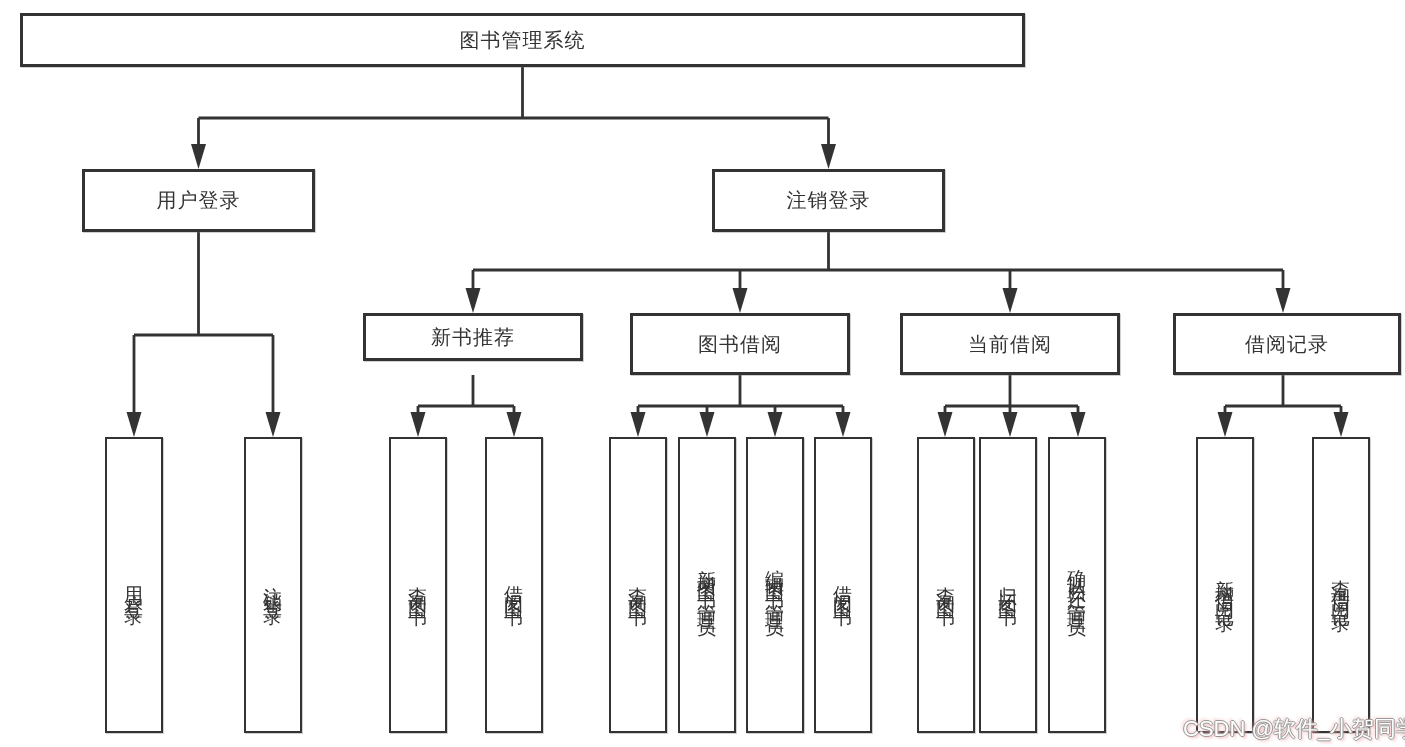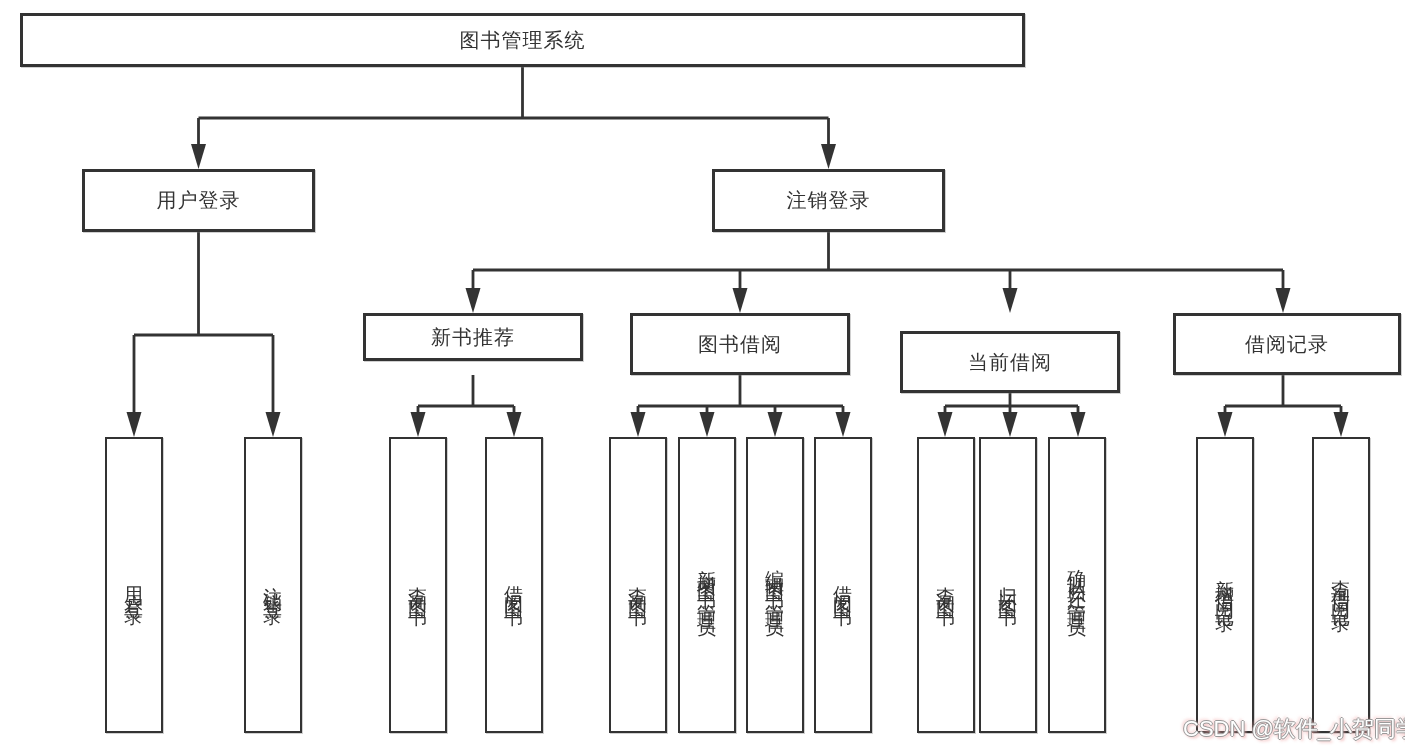--- a/index.html
+++ b/index.html
@@ -125,21 +125,21 @@
   <div class="box" style="left:712px; top:169px; width:233px; height:63px;">
     <span>注销登录</span>
   </div>
 
   <div class="box" style="left:363px; top:313px; width:220px; height:48px;">
     <span>新书推荐</span>
   </div>
   <div class="box" style="left:630px; top:313px; width:220px; height:62px;">
     <span>图书借阅</span>
   </div>
-  <div class="box" style="left:900px; top:331px; width:220px; height:62px;">
+  <div class="box" style="left:900px; top:313px; width:220px; height:62px;">
     <span>当前借阅</span>
   </div>
   <div class="box" style="left:1173px; top:313px; width:228px; height:62px;">
     <span>借阅记录</span>
   </div>
 
   <div class="vbox" style="left:105px;">
     <span class="vtext">用户登录</span>
   </div>
   <div class="vbox" style="left:244px;">

